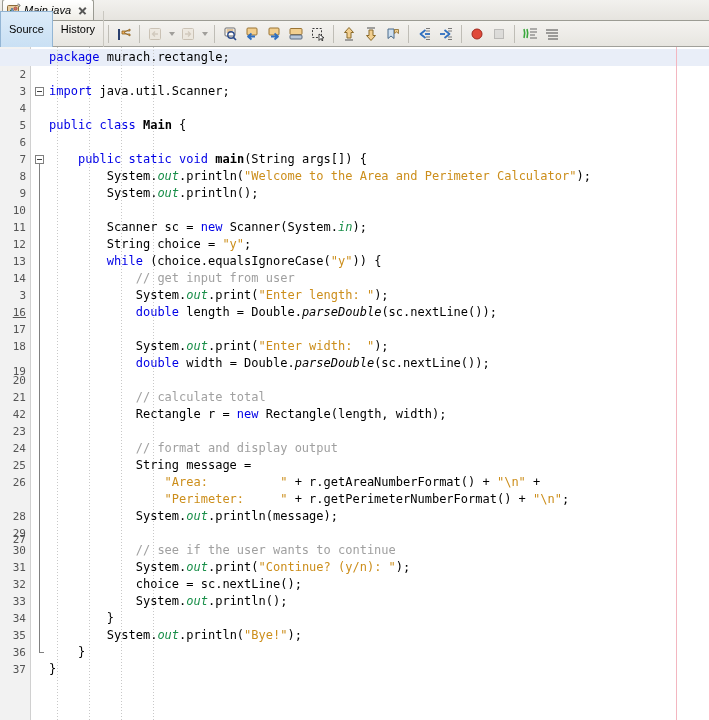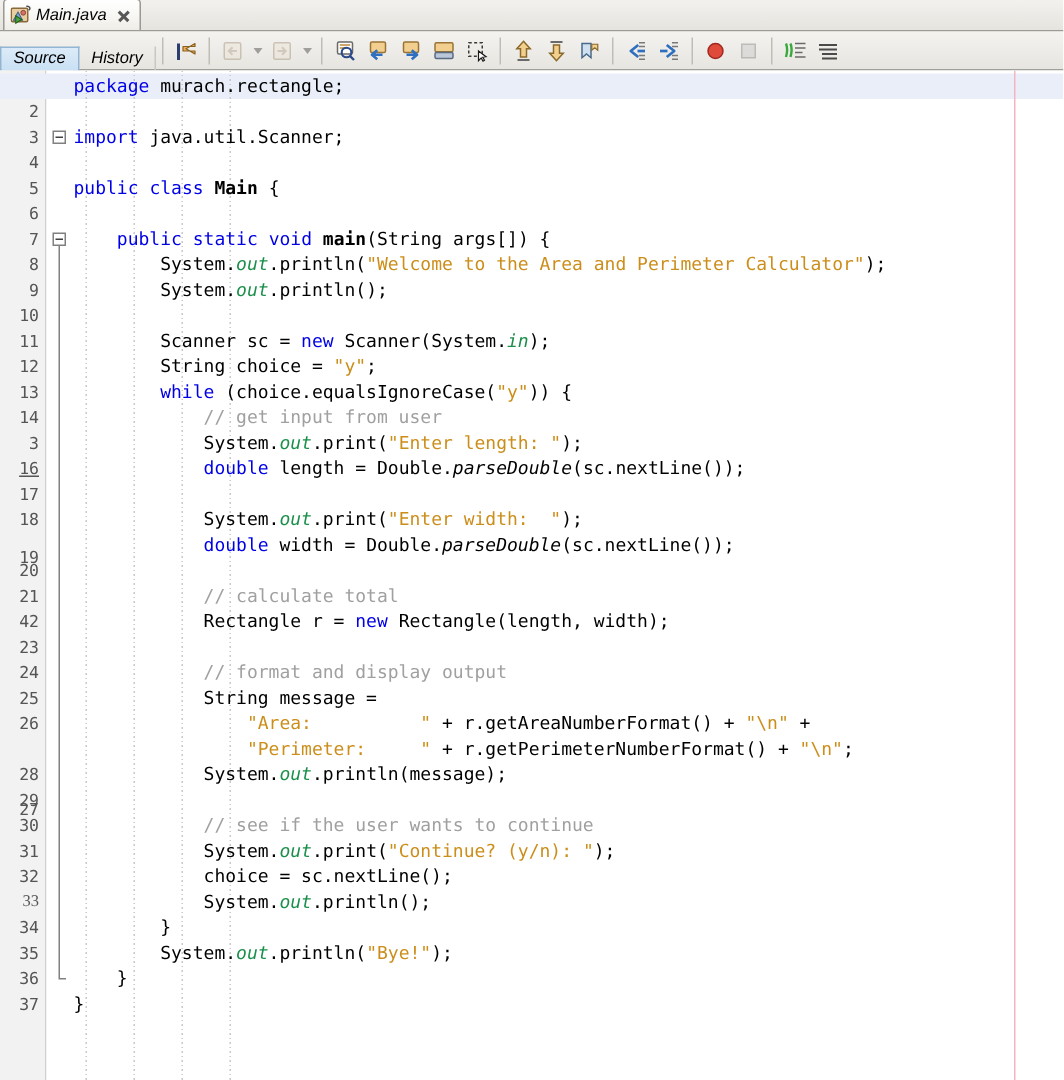--- a/index.html
+++ b/index.html
@@ -52,24 +52,23 @@
 
   
   #toolbarRow{
     position:relative;height:26px;
     background:linear-gradient(to bottom,#f4f3f0 0%, #e7e5e0 100%);
     border-bottom:1px solid #a0a09a;
     display:flex;align-items:center;
     box-sizing:border-box;
   }
   .modeTab{
-    height:16px;display:flex;align-items:center;justify-content:center;
+    height:36px;display:flex;align-items:center;justify-content:center;
     padding:0 8px;font-size:11px;box-sizing:border-box;
     border-right:1px solid #c9c7c0;
-    font-style:italic;
   }
   .modeTab.sel{
     background:linear-gradient(to bottom,#dcebf8 0%,#c9e0f4 100%);
     border:1px solid #93b5d4;border-bottom:none;
   }
   .tbsep{width:1px;height:18px;background:#bfbdb6;margin:0 4px;flex:0 0 auto;}
   .tbbtn{
     width:22px;height:22px;flex:0 0 auto;
     display:flex;align-items:center;justify-content:center;
     position:relative;
@@ -316,21 +315,21 @@
       <div class="ln" style="top: 376px;">23</div>
       <div class="ln" style="top: 393px;">24</div>
       <div class="ln" style="top: 410px;">25</div>
       <div class="ln" style="top: 427px;">26</div>
       <div class="ln" style="top: 444px; margin-top: 40px;">27</div>
       <div class="ln" style="top: 461px;">28</div>
       <div class="ln" style="top: 478px;">29</div>
       <div class="ln" style="top: 495px;">30</div>
       <div class="ln" style="top: 512px;">31</div>
       <div class="ln" style="top: 529px;">32</div>
-      <div class="ln" style="top: 546px; font-family: Liberation Serif, serif;">33</div>
+      <div class="ln" style="top: 546px;">33</div>
       <div class="ln" style="top: 563px;">34</div>
       <div class="ln" style="top: 580px;">35</div>
       <div class="ln" style="top: 597px;">36</div>
       <div class="ln" style="top: 614px;">37</div>
     </div>
   <div id="foldcol">
       <div class="foldbox" style="left: 4px; top: 40px;"></div>
       <div class="foldbox" style="left: 4px; top: 108px;"></div>
       <div class="foldline" style="left: 8px; top: 117px; height: 488px;"></div>
       <div class="foldend" style="left: 8px; top: 605px; width: 5px;"></div>

